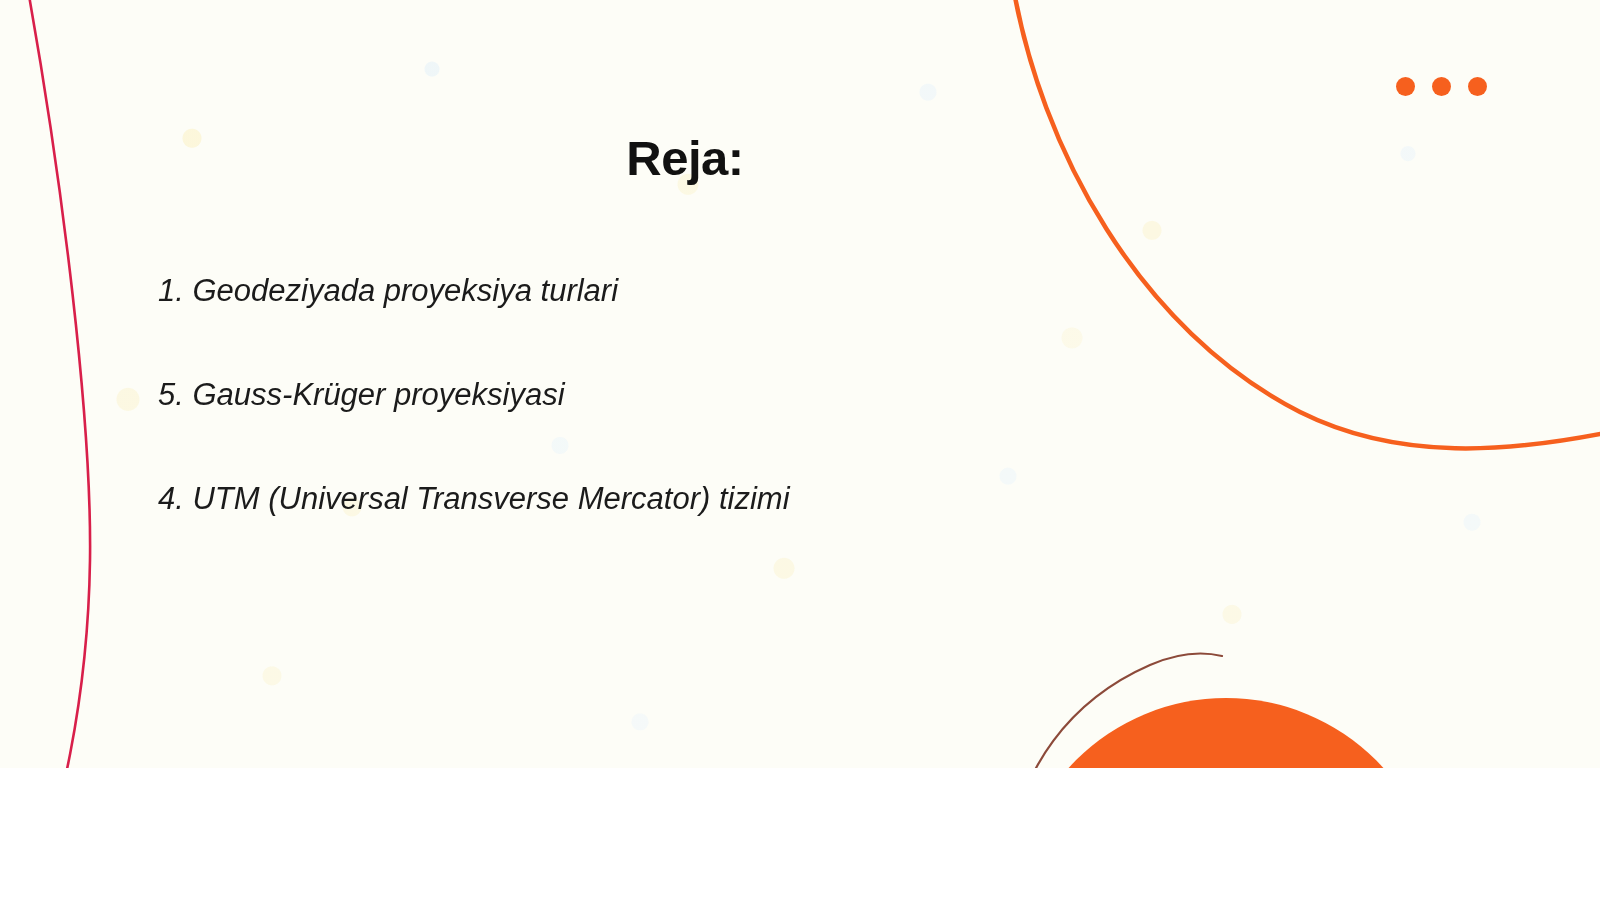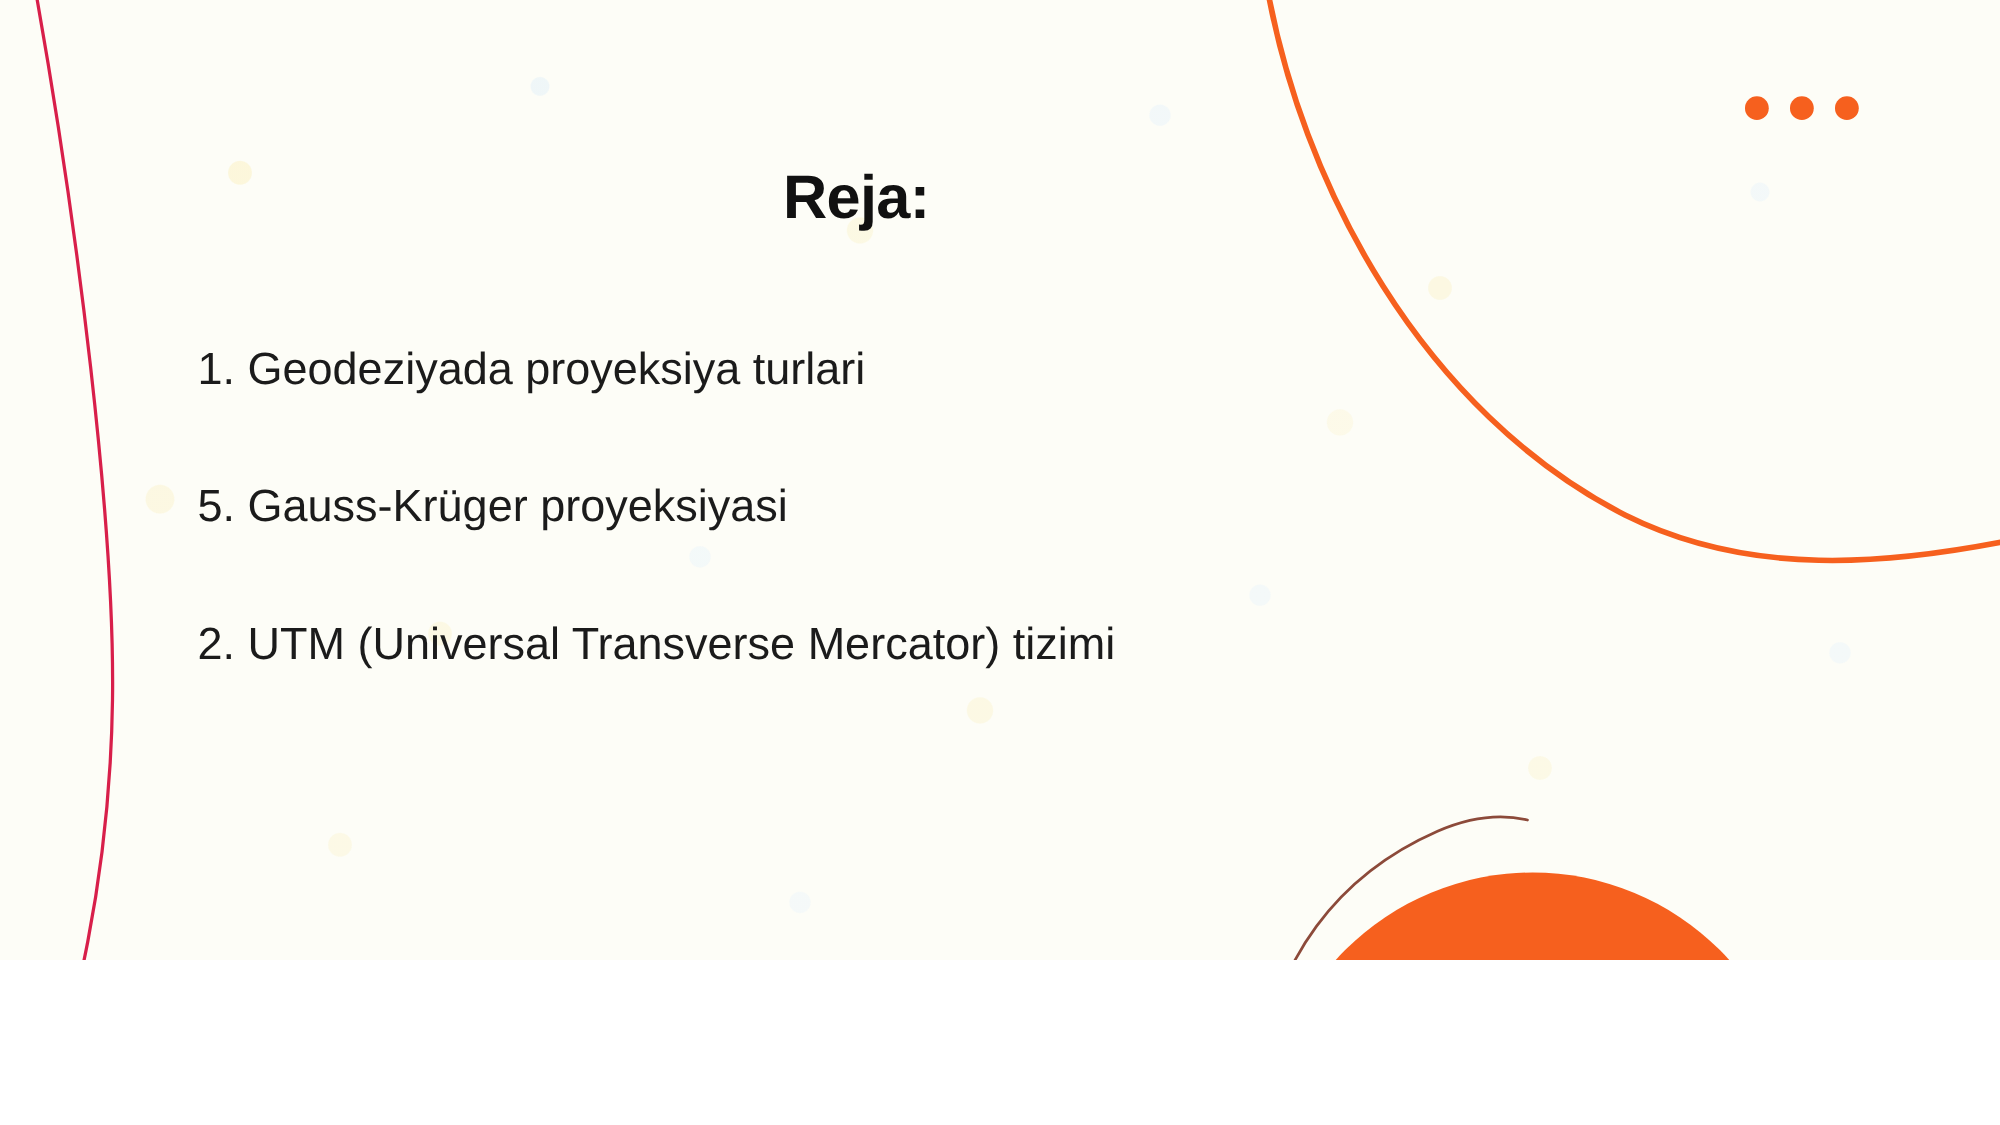--- a/index.html
+++ b/index.html
@@ -75,21 +75,22 @@
     letter-spacing: -0.5px;
   }
 
   .agenda {
     position: absolute;
     left: 158px;
     top: 272px;
     width: 900px;
   }
   .agenda-item {
-    font-size: 36px;
+    font-size: 31px;
+    font-style: italic;
     color: #1b1b1b;
     line-height: 1.25;
     margin-bottom: 65px;
     white-space: nowrap;
   }
   .agenda-item:last-child { margin-bottom: 0; }
 </style>
 </head>
 <body>
 
@@ -112,16 +113,16 @@
     <span class="dot" style="background:#f6601e"></span>
     <span class="dot" style="background:#f6601e"></span>
     <span class="dot" style="background:#f6601e"></span>
   </div>
 
   <div class="title">Reja:</div>
 
   <div class="agenda">
     <div class="agenda-item">1. Geodeziyada proyeksiya turlari</div>
     <div class="agenda-item">5. Gauss-Krüger proyeksiyasi</div>
-    <div class="agenda-item">2. UTM (Universal Transverse Mercator) tizimi</div>
+    <div class="agenda-item">4. UTM (Universal Transverse Mercator) tizimi</div>
   </div>
 
 </div>
 
 </body></html>

